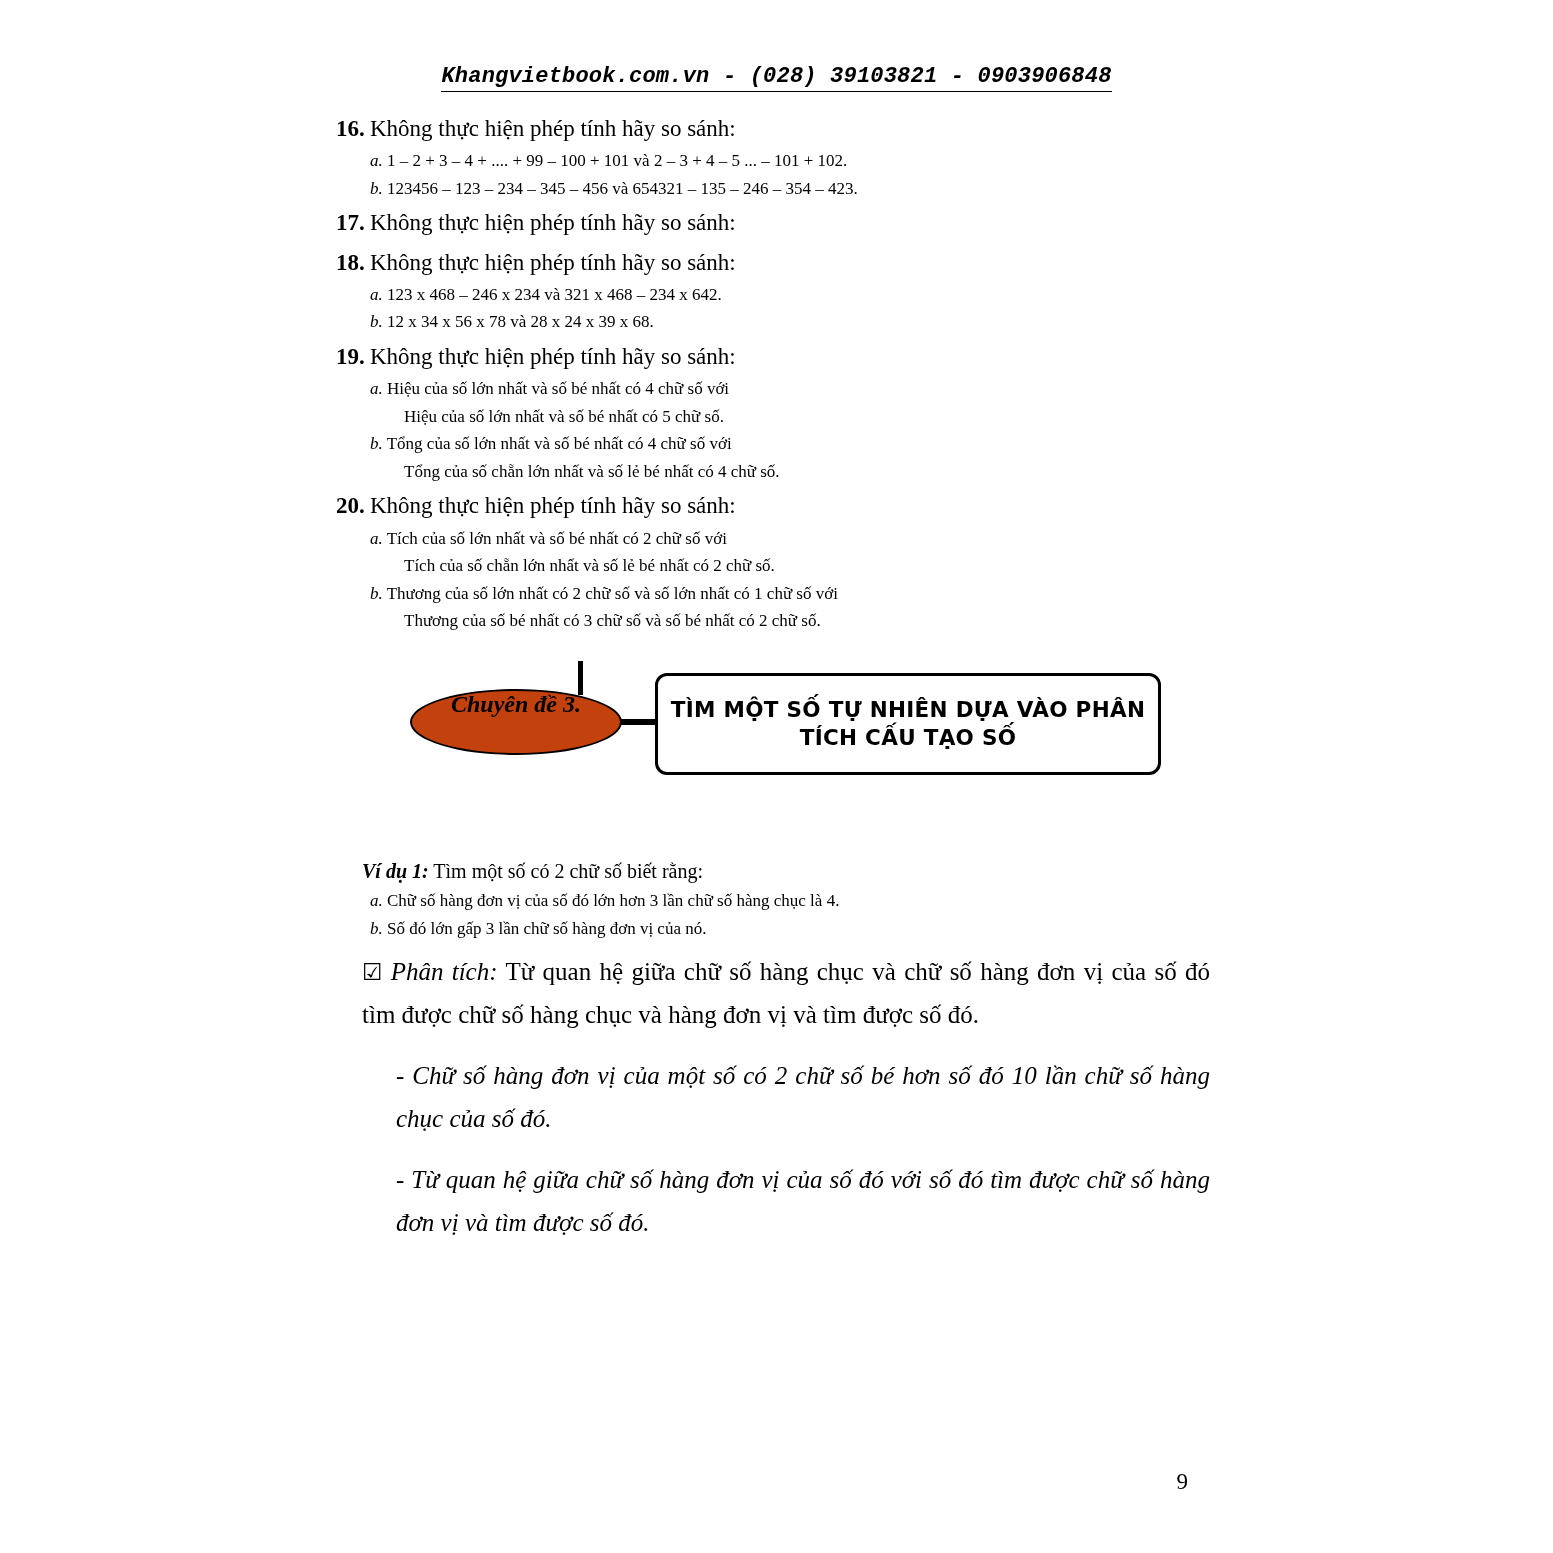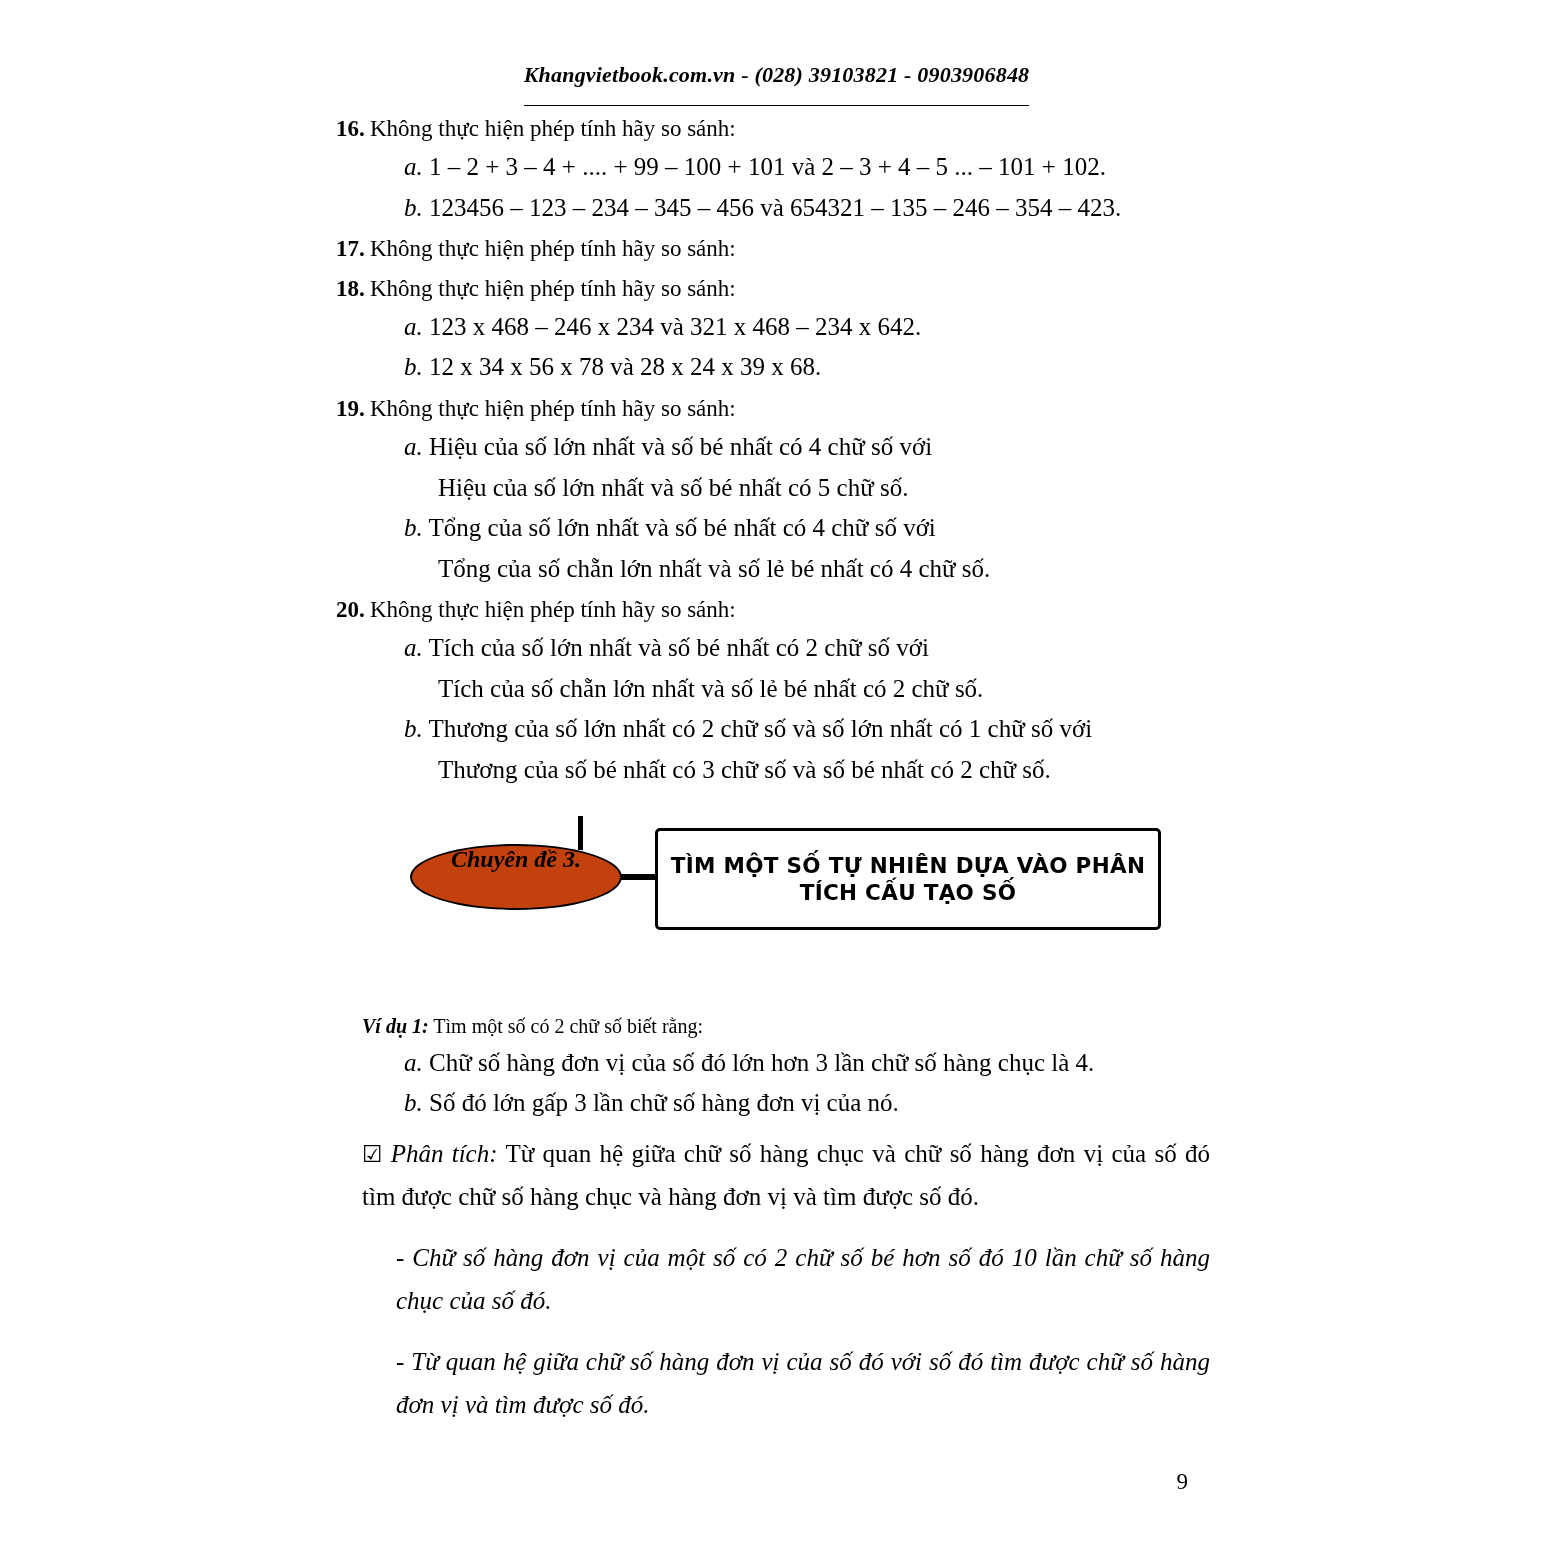--- a/index.html
+++ b/index.html
@@ -28,21 +28,22 @@
     left: 0;
     width: 1553px;
     text-align: center;
     font-style: italic;
     font-weight: bold;
     font-size: 22px;
     letter-spacing: 0.2px;
   }
   .header span {
     border-bottom: 1.5px solid #000;
-    padding-bottom: 18px;
+    padding-bottom: 2px;
+    font-family: Liberation Mono, monospace;
   }
 
   .content {
     position: absolute;
     top: 110px;
     left: 370px;
     width: 840px;
   }
 
   .exercise {
@@ -53,23 +54,22 @@
     line-height: 1.62;
     white-space: nowrap;
   }
   .ex-num {
     font-weight: bold;
     display: inline-block;
     margin-left: -34px;
     width: 34px;
   }
   .sub {
-    font-size: 25px;
+    font-size: 17px;
     line-height: 1.62;
-    margin-left: 34px;
     white-space: nowrap;
   }
   .sub .lbl {
     font-style: italic;
   }
   .sub .cont {
     margin-left: 34px;
     display: block;
   }
   .two-col .colb {
@@ -116,21 +116,21 @@
     font-size: 24px;
     background: #c2410c;
   }
   .banner-box {
     position: absolute;
     left: 285px;
     top: 12px;
     width: 500px;
     height: 96px;
     border: 3px solid #000;
-    border-radius: 5px;
+    border-radius: 12px;
     display: flex;
     flex-direction: column;
     align-items: center;
     justify-content: center;
     background: #fff;
   }
   .banner-box .bl {
     font-family: "DejaVu Sans", sans-serif;
     font-weight: bold;
     font-size: 21.5px;

